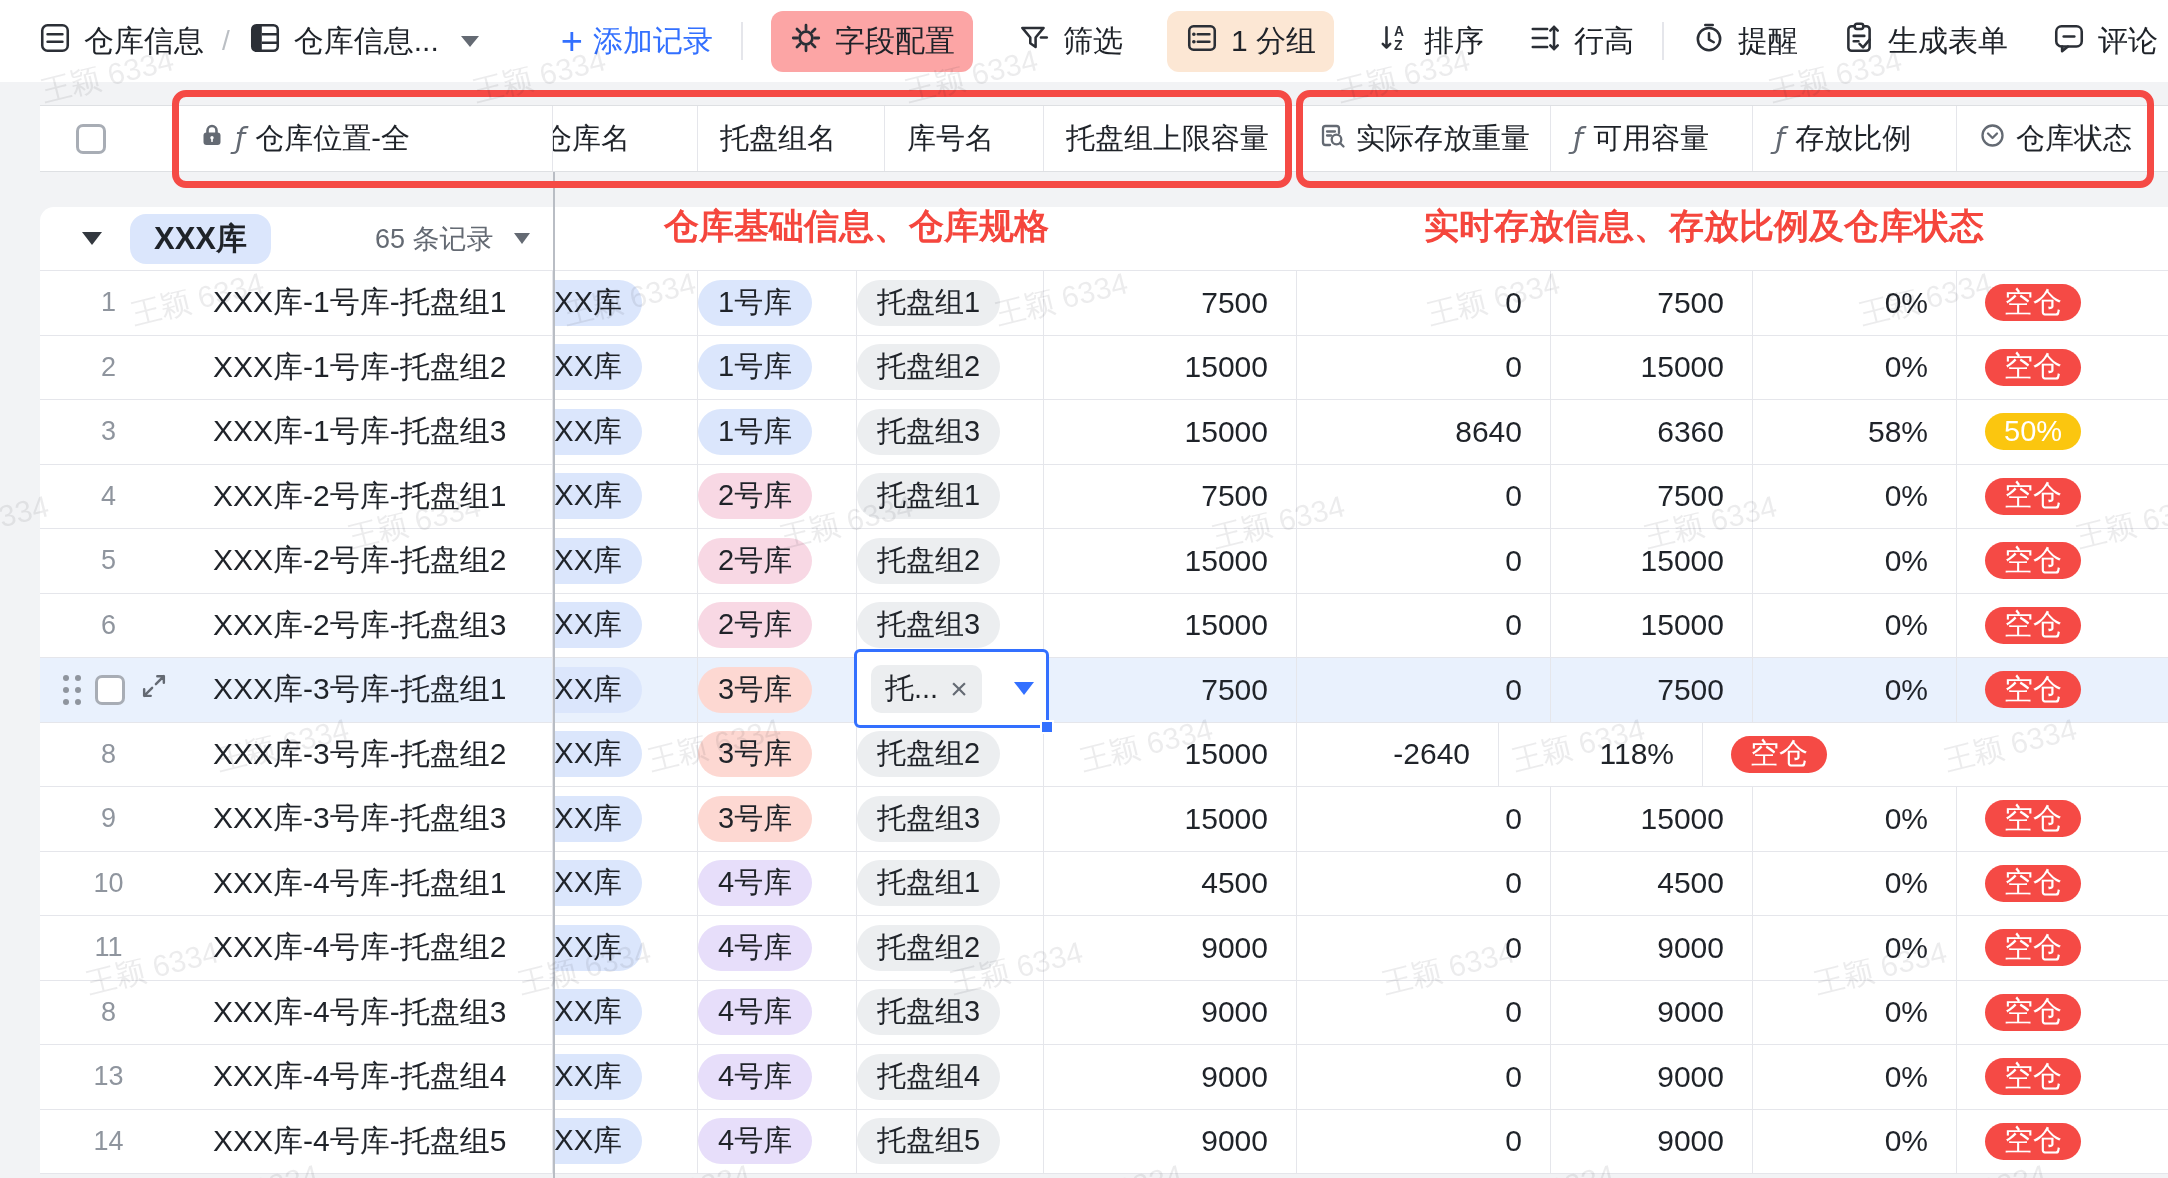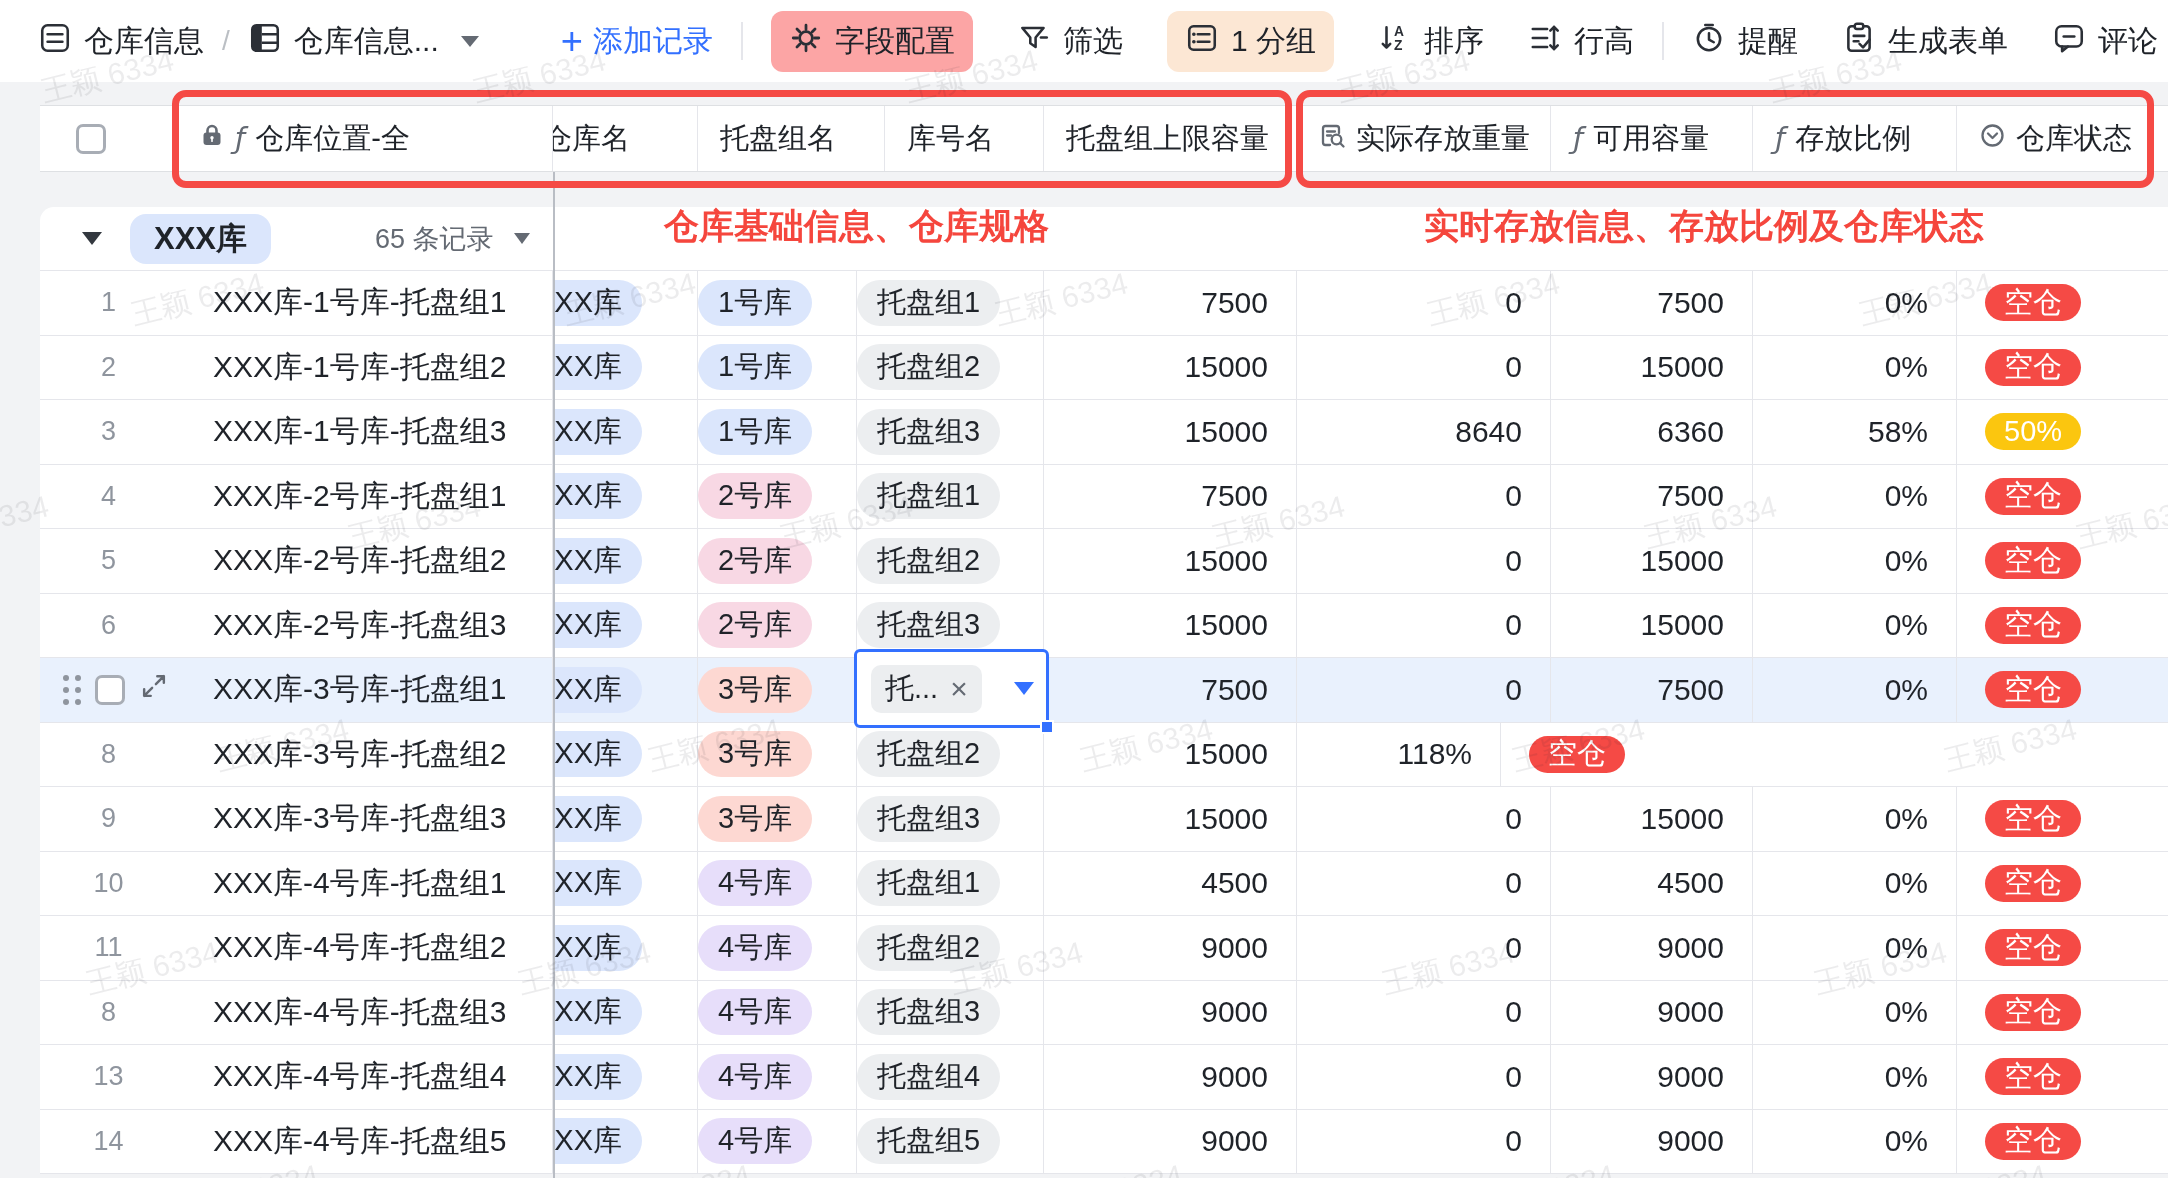--- a/index.html
+++ b/index.html
@@ -435,20 +435,21 @@
         <div class="td c2">
           <div class="pill" style="background: rgb(219, 230, 252);">XXX库</div>
         </div>
         <div class="td c3">
           <div class="pill" style="background: rgb(253, 216, 210);">3号库</div>
         </div>
         <div class="td c4">
           <div class="pill" style="background: rgb(236, 238, 240);">托盘组2</div>
         </div>
         <div class="td num c5">15000</div>
+        <div class="td num c7">-2640</div>
         <div class="td num c8">118%</div>
         <div class="td c9">
           <div class="status-pill" style="background: rgb(245, 74, 69);">空仓</div>
         </div>
       </div>
       <div class="trow">
         <div class="td col-num">
           <span>9</span>
         </div>
         <div class="td c1">XXX库-3号库-托盘组3</div>

